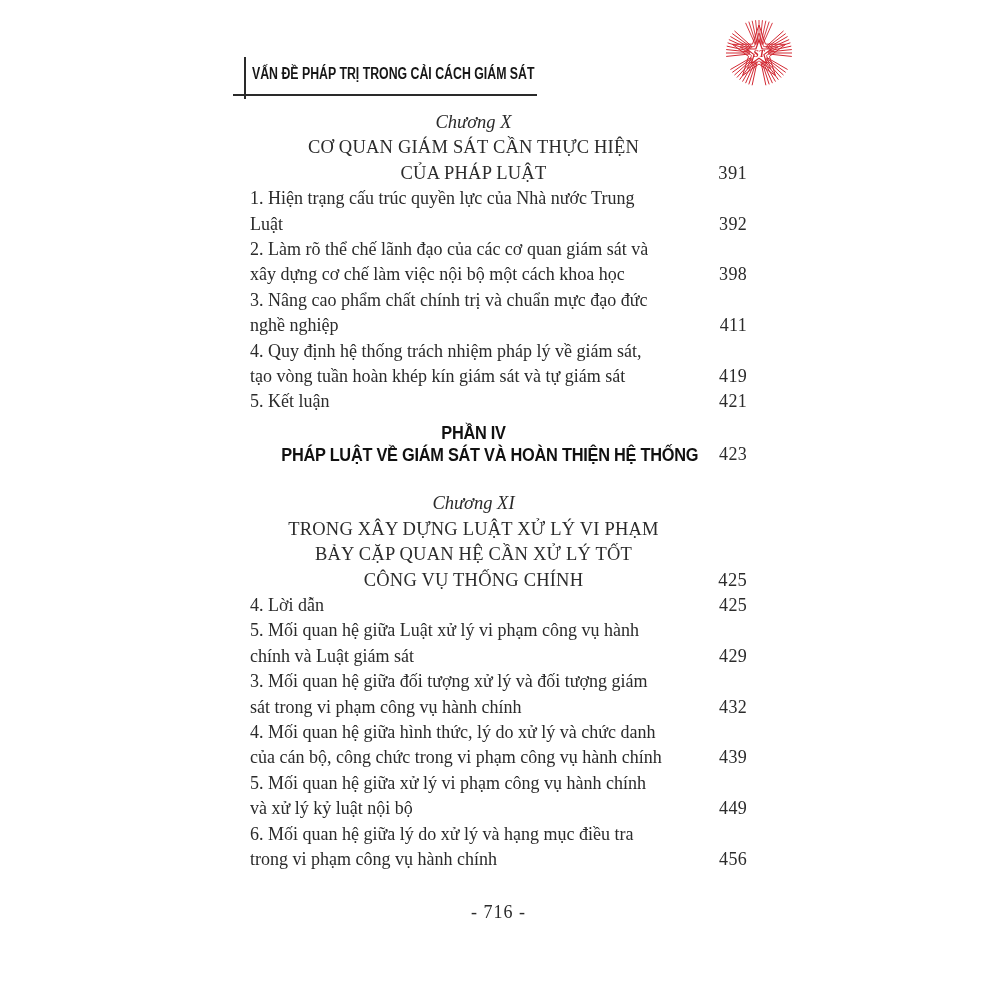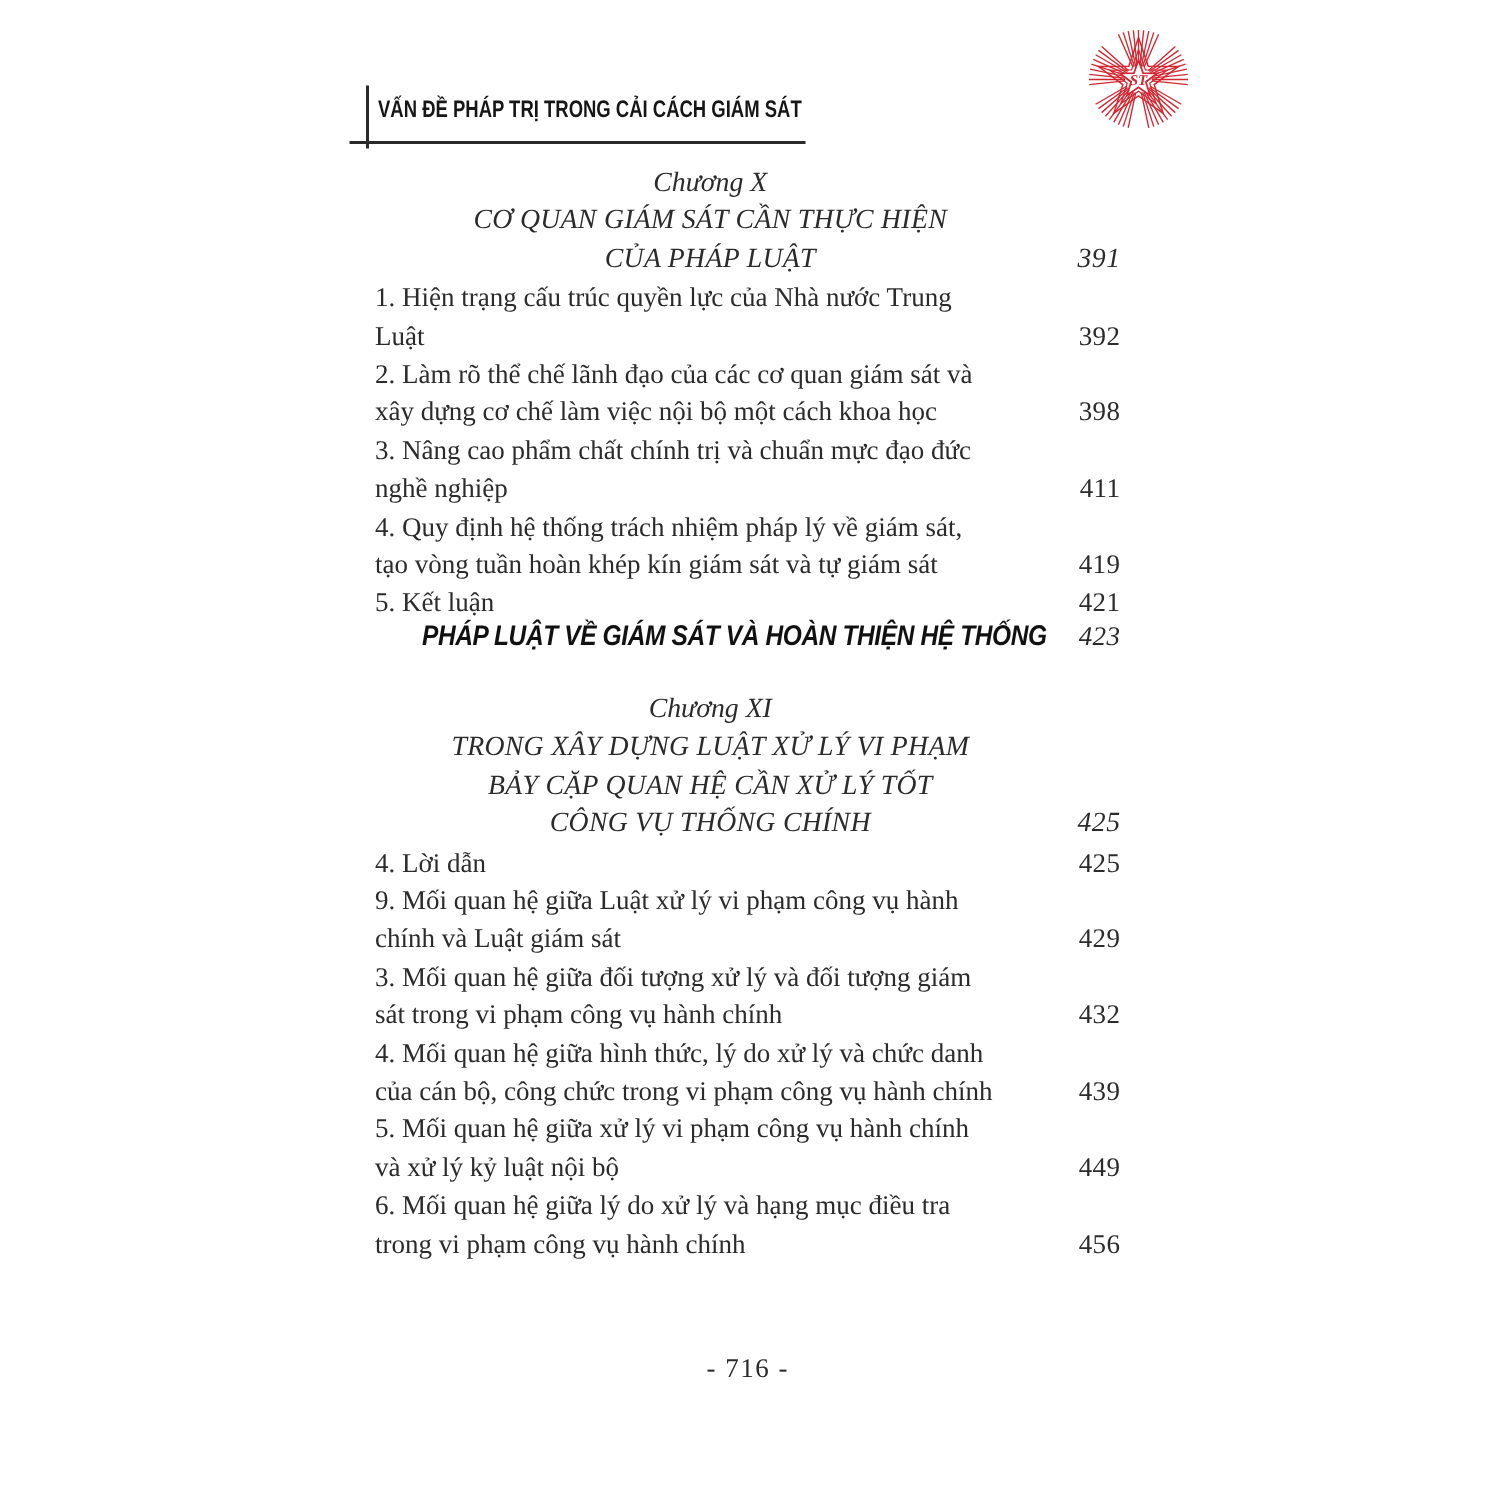--- a/index.html
+++ b/index.html
@@ -25,21 +25,21 @@
     transform:scaleX(0.77); transform-origin:left bottom; line-height:28px;
   }
 
   
   .logo { position:absolute; left:720px; top:14px; width:78px; height:78px; }
 
   
   .toc { position:absolute; left:250px; top:110px; width:497px; font-size:18px; }
   .row { position:relative; height:25.4px; line-height:25.4px; white-space:nowrap; }
   .row .pg { position:absolute; right:0; top:0; letter-spacing:0.3px; }
-  .center { text-align:center; padding-right:50px;font-style:italic; }
+  .center { text-align:center; padding-right:50px; }
   .chapter-label { font-style:italic; font-size:18.5px; }
   .chapter-title { letter-spacing:0.2px; font-size:18.5px; }
   .part-label { margin-top:5px; }
   .part-title { margin-top:-3px; }
   .gap-top { margin-top:24px; }
   .cond {
     position:absolute; left:0; right:50px; top:0; text-align:center;
     font-family:"Liberation Sans", sans-serif; font-weight:bold; font-size:19px;
     color:#111; letter-spacing:-0.3px;
     transform:scaleX(0.86); transform-origin:center; white-space:nowrap;
@@ -92,32 +92,35 @@
     <div class="row"><span class="t">1. Hiện trạng cấu trúc quyền lực của Nhà nước Trung</span></div>
     <div class="row"><span class="t">Luật</span><span class="pg">392</span></div>
     <div class="row"><span class="t">2. Làm rõ thể chế lãnh đạo của các cơ quan giám sát và</span></div>
     <div class="row"><span class="t">xây dựng cơ chế làm việc nội bộ một cách khoa học</span><span class="pg">398</span></div>
     <div class="row"><span class="t">3. Nâng cao phẩm chất chính trị và chuẩn mực đạo đức</span></div>
     <div class="row"><span class="t">nghề nghiệp</span><span class="pg">411</span></div>
     <div class="row"><span class="t">4. Quy định hệ thống trách nhiệm pháp lý về giám sát,</span></div>
     <div class="row"><span class="t">tạo vòng tuần hoàn khép kín giám sát và tự giám sát</span><span class="pg">419</span></div>
     <div class="row"><span class="t">5. Kết luận</span><span class="pg">421</span></div>
 
+    <div class="row center part-label">
+        <span class="t cond">PHẦN IV</span>
+      </div>
     <div class="row center part-title">
         <span class="t cond">PHÁP LUẬT VỀ GIÁM SÁT VÀ HOÀN THIỆN HỆ THỐNG</span>
         <span class="pg">423</span>
       </div>
 
     <div class="row center chapter-label gap-top"><span class="t">Chương XI</span></div>
     <div class="row center chapter-title"><span class="t">TRONG XÂY DỰNG LUẬT XỬ LÝ VI PHẠM</span></div>
     <div class="row center chapter-title"><span class="t">BẢY CẶP QUAN HỆ CẦN XỬ LÝ TỐT</span></div>
     <div class="row center chapter-title"><span class="t">CÔNG VỤ THỐNG CHÍNH</span><span class="pg">425</span></div>
 
     <div class="row"><span class="t">4. Lời dẫn</span><span class="pg">425</span></div>
-    <div class="row"><span class="t">9. Mối quan hệ giữa Luật xử lý vi phạm công vụ hành</span></div>
+    <div class="row"><span class="t">5. Mối quan hệ giữa Luật xử lý vi phạm công vụ hành</span></div>
     <div class="row"><span class="t">chính và Luật giám sát</span><span class="pg">429</span></div>
     <div class="row"><span class="t">3. Mối quan hệ giữa đối tượng xử lý và đối tượng giám</span></div>
     <div class="row"><span class="t">sát trong vi phạm công vụ hành chính</span><span class="pg">432</span></div>
     <div class="row"><span class="t">4. Mối quan hệ giữa hình thức, lý do xử lý và chức danh</span></div>
     <div class="row"><span class="t">của cán bộ, công chức trong vi phạm công vụ hành chính</span><span class="pg">439</span></div>
     <div class="row"><span class="t">5. Mối quan hệ giữa xử lý vi phạm công vụ hành chính</span></div>
     <div class="row"><span class="t">và xử lý kỷ luật nội bộ</span><span class="pg">449</span></div>
     <div class="row"><span class="t">6. Mối quan hệ giữa lý do xử lý và hạng mục điều tra</span></div>
     <div class="row"><span class="t">trong vi phạm công vụ hành chính</span><span class="pg">456</span></div>
 

